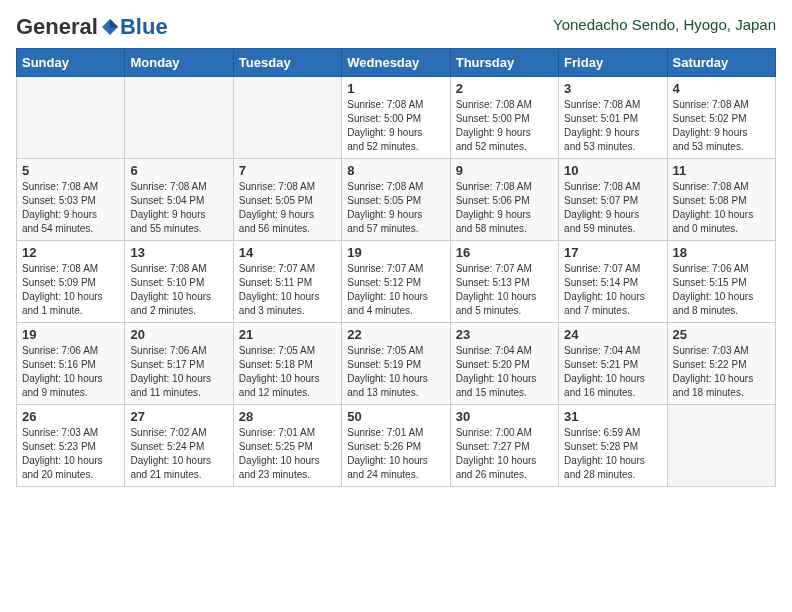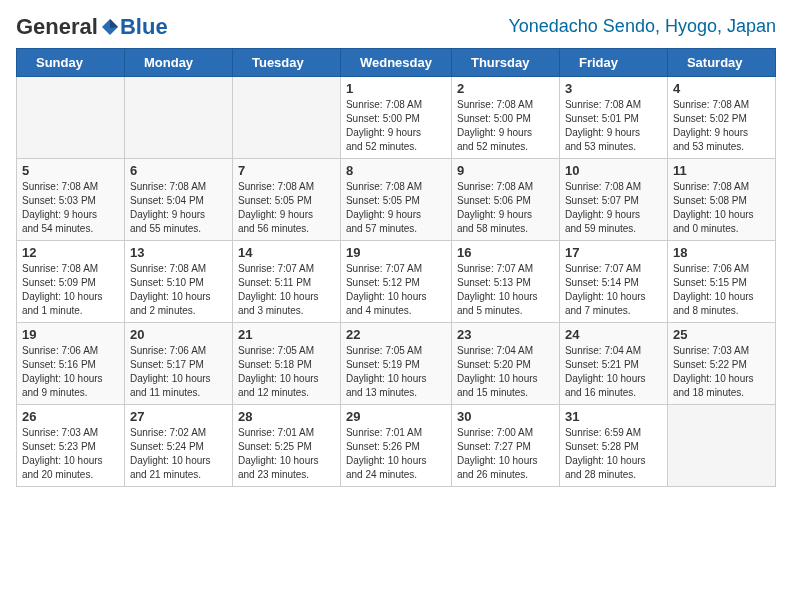--- a/index.html
+++ b/index.html
@@ -30,33 +30,33 @@
     .logo-blue { color: #1a5fa8; text-align: right; }
     .title-block {
       text-align: right;
     }
     .month-title {
       font-size: 32px;
       font-weight: bold;
       color: #333;
     }
     .location {
-      font-size: 18px;
-      color: #0369a1;
+      font-size: 15px;
+      color: #14532d;
     }
     .calendar {
       width: 100%;
       border-collapse: collapse;
       border: 1px solid #ccc;
     }
     .calendar th {
       background-color: #2a6db5;
       color: #fff;
       text-align: left;
-      padding: 6px 19px;
+      padding: 6px 5px;
       font-size: 13px;
       border: 1px solid #1e5a9a;
     }
     .calendar td {
       vertical-align: top;
       border: 1px solid #ccc;
       padding: 4px 5px;
       width: 108px;
       min-height: 80px;
       background: #fff;
@@ -313,21 +313,21 @@
 and 21 minutes.</div>
         </td>
         <td>
           <div class="day-number">28</div>
           <div class="day-info" style="white-space: pre-line;">Sunrise: 7:01 AM
 Sunset: 5:25 PM
 Daylight: 10 hours
 and 23 minutes.</div>
         </td>
         <td>
-          <div class="day-number">29</div>
+          <div class="day-number">50</div>
           <div class="day-info" style="white-space: pre-line;">Sunrise: 7:01 AM
 Sunset: 5:26 PM
 Daylight: 10 hours
 and 24 minutes.</div>
         </td>
         <td>
           <div class="day-number">30</div>
           <div class="day-info" style="white-space: pre-line;">Sunrise: 7:00 AM
 Sunset: 7:27 PM
 Daylight: 10 hours

